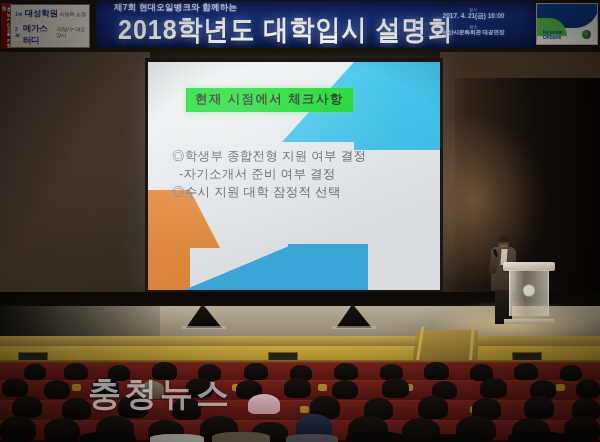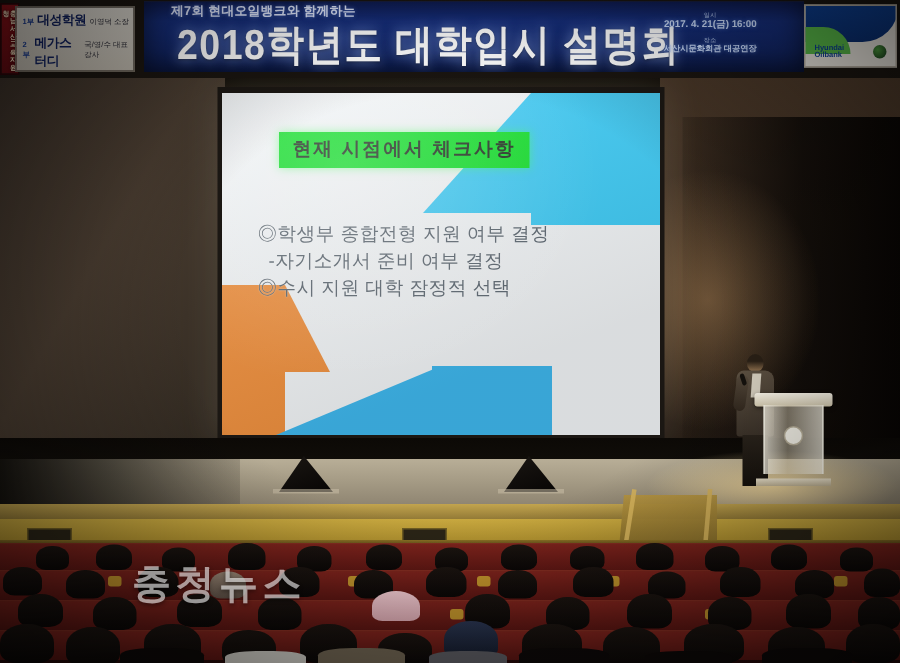--- a/index.html
+++ b/index.html
@@ -348,21 +348,21 @@
 
   .vignette {
     position: absolute; inset: 0;
     background: radial-gradient(ellipse at 50% 46%, rgba(0,0,0,0) 42%, rgba(0,0,0,.58) 100%);
     pointer-events: none;
   }
 
   
   .watermark {
     position: absolute; left: 88px; top: 372px;
-    font-size: 26px; font-weight: bold;
+    font-size: 33px; font-weight: bold;
     color: rgba(255,255,255,.58);
     letter-spacing: 3px;
     text-shadow: 0 1px 3px rgba(0,0,0,.45);
     pointer-events: none;
     white-space: nowrap;
   }
 </style>
 </head>
 <body>
 

